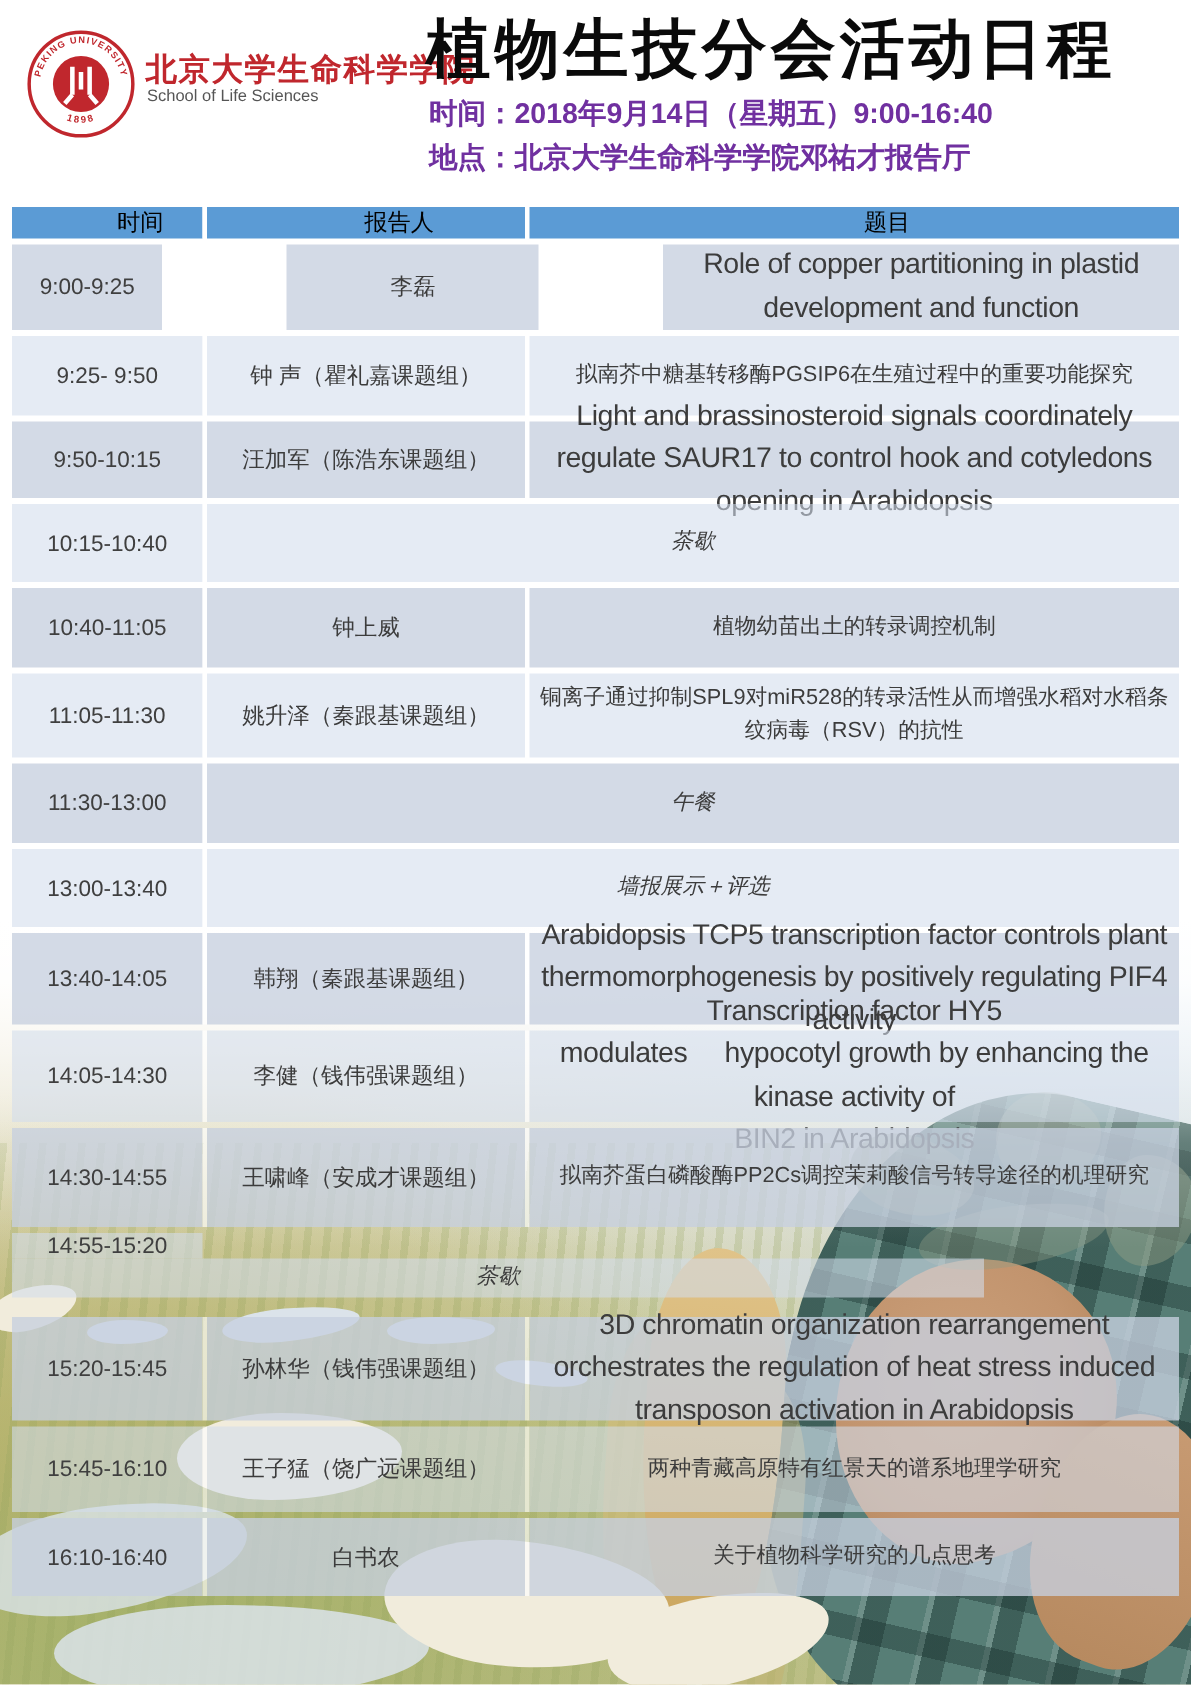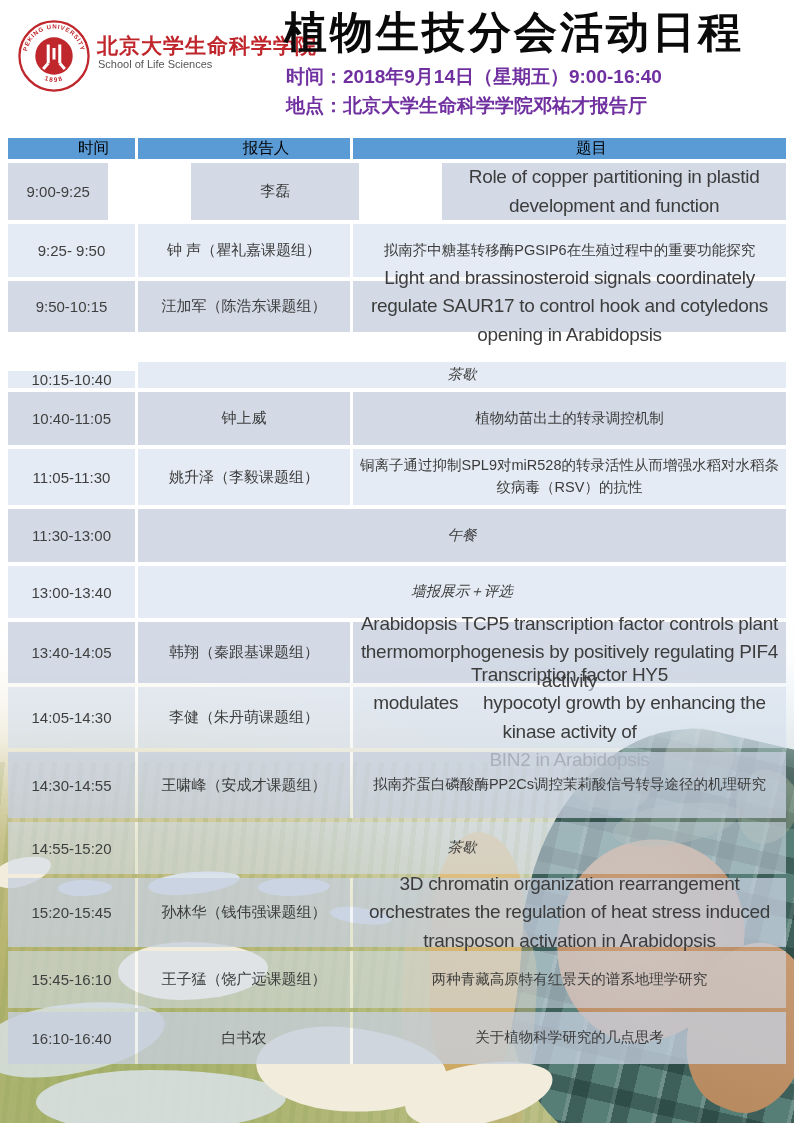--- a/index.html
+++ b/index.html
@@ -154,36 +154,36 @@
         <div class="sep"></div>
         <div class="cell c3 title-cell cn">拟南芥中糖基转移酶PGSIP6在生殖过程中的重要功能探究</div>
       </div>
       <div class="row dark" style="height: 51px; border-radius: 25px;">
         <div class="cell c1 time-cell">9:50-10:15</div>
         <div class="sep"></div>
         <div class="cell c2 speaker-cell">汪加军（陈浩东课题组）</div>
         <div class="sep"></div>
         <div class="cell c3 title-cell en">Light and brassinosteroid signals coordinately regulate SAUR17 to control hook and cotyledons opening in Arabidopsis</div>
       </div>
-      <div class="row light" style="height: 52px; align-items: flex-end;">
+      <div class="row light" style="height: 52px;">
         <div class="cell c1 time-cell">10:15-10:40</div>
         <div class="sep"></div>
         <div class="cell cm title-cell cn">茶歇</div>
       </div>
       <div class="row dark" style="height: 53px;">
         <div class="cell c1 time-cell">10:40-11:05</div>
         <div class="sep"></div>
         <div class="cell c2 speaker-cell">钟上威</div>
         <div class="sep"></div>
         <div class="cell c3 title-cell cn">植物幼苗出土的转录调控机制</div>
       </div>
       <div class="row light" style="height: 56px;">
         <div class="cell c1 time-cell">11:05-11:30</div>
         <div class="sep"></div>
-        <div class="cell c2 speaker-cell">姚升泽（李毅课题组）</div>
+        <div class="cell c2 speaker-cell">姚升泽（秦跟基课题组）</div>
         <div class="sep"></div>
         <div class="cell c3 title-cell cn">铜离子通过抑制SPL9对miR528的转录活性从而增强水稻对水稻条纹病毒（RSV）的抗性</div>
       </div>
       <div class="row dark" style="height: 53px;">
         <div class="cell c1 time-cell">11:30-13:00</div>
         <div class="sep"></div>
         <div class="cell cm title-cell cn">午餐</div>
       </div>
       <div class="row light" style="height: 52px;">
         <div class="cell c1 time-cell">13:00-13:40</div>
@@ -193,34 +193,34 @@
       <div class="row dark" style="height: 61px;">
         <div class="cell c1 time-cell">13:40-14:05</div>
         <div class="sep"></div>
         <div class="cell c2 speaker-cell">韩翔（秦跟基课题组）</div>
         <div class="sep"></div>
         <div class="cell c3 title-cell en">Arabidopsis TCP5 transcription factor controls plant thermomorphogenesis by positively regulating PIF4 activity</div>
       </div>
       <div class="row light" style="height: 61px;">
         <div class="cell c1 time-cell">14:05-14:30</div>
         <div class="sep"></div>
-        <div class="cell c2 speaker-cell">李健（朱丹萌课题组）</div>
+        <div class="cell c2 speaker-cell">李健（钱伟强课题组）</div>
         <div class="sep"></div>
         <div class="cell c3 title-cell en">Transcription factor HY5
 modulates&nbsp;&nbsp;&nbsp;&nbsp;&nbsp;hypocotyl growth by enhancing the kinase activity of
 BIN2 in Arabidopsis</div>
       </div>
       <div class="row dark" style="height: 66px;">
         <div class="cell c1 time-cell">14:30-14:55</div>
         <div class="sep"></div>
         <div class="cell c2 speaker-cell">王啸峰（安成才课题组）</div>
         <div class="sep"></div>
         <div class="cell c3 title-cell cn">拟南芥蛋白磷酸酶PP2Cs调控茉莉酸信号转导途径的机理研究</div>
       </div>
-      <div class="row light" style="height: 52px;">
+      <div class="row light" style="height: 52px; flex-direction: column;">
         <div class="cell c1 time-cell">14:55-15:20</div>
         <div class="sep"></div>
         <div class="cell cm title-cell cn">茶歇</div>
       </div>
       <div class="row dark" style="height: 69px;">
         <div class="cell c1 time-cell">15:20-15:45</div>
         <div class="sep"></div>
         <div class="cell c2 speaker-cell">孙林华（钱伟强课题组）</div>
         <div class="sep"></div>
         <div class="cell c3 title-cell en">3D chromatin organization rearrangement orchestrates the regulation of heat stress induced transposon activation in Arabidopsis</div>

